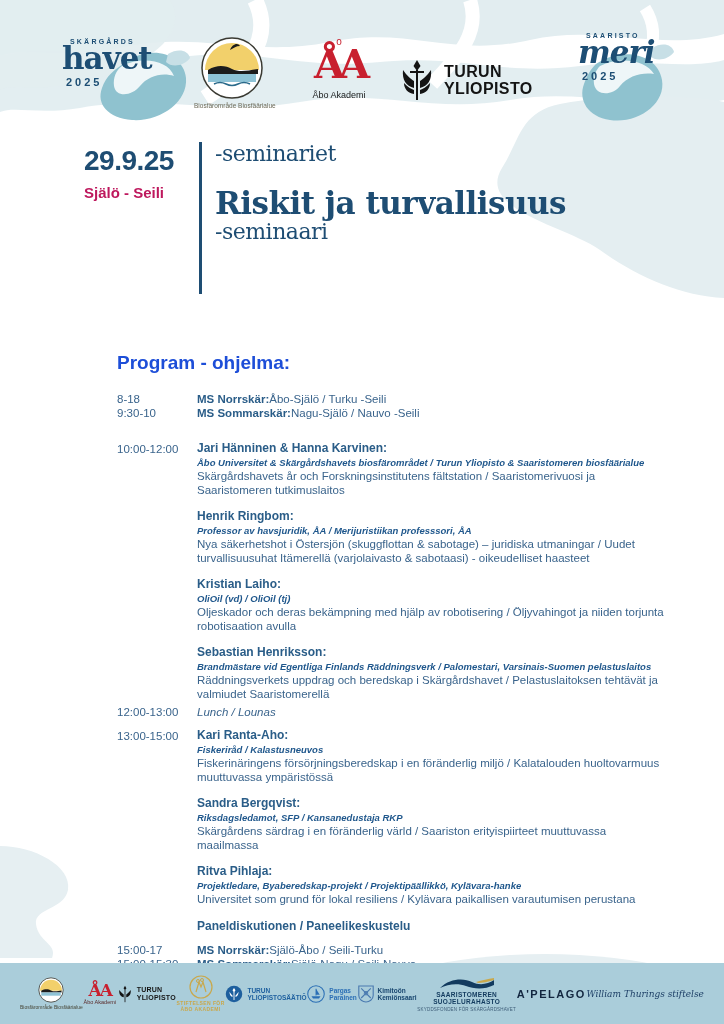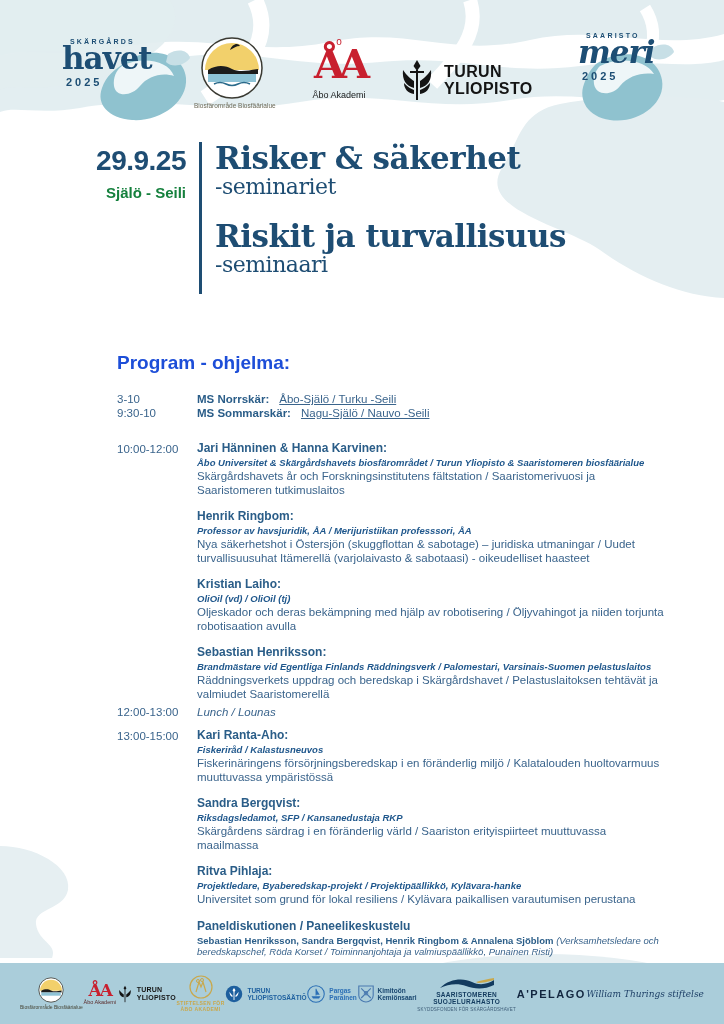--- a/index.html
+++ b/index.html
@@ -28,37 +28,37 @@
   .aa-mono{font-family:"DejaVu Serif",serif;font-weight:bold;font-size:40px;line-height:40px;
            color:#c8202f;letter-spacing:-6px;display:block;}
   .aa-ring{display:block;font-size:10px;color:#c8202f;line-height:4px;}
   .aa-cap{font-size:9px;color:#1a1a1a;margin-top:6px;}
 
   .ty{left:398px;top:30px;display:flex;align-items:center;gap:8px;}
   .ty-text{font-size:16px;font-weight:bold;color:#141414;line-height:17px;letter-spacing:.4px;}
 
   
   .title-block{position:absolute;top:142px;left:84px;display:flex;}
-  .date-col{width:102px;text-align:right;padding-right:13px;padding-top:4px;}
+  .date-col{width:102px;padding-right:13px;padding-top:4px;}
   .t-date{font-size:28px;font-weight:bold;color:#1e4d73;line-height:30px;letter-spacing:-.5px;}
-  .t-place{font-size:15px;font-weight:bold;color:#15803d;margin-top:8px;}
+  .t-place{font-size:15px;font-weight:bold;color:#be185d;margin-top:8px;}
   .t-divider{width:3px;background:#1e4d73;height:152px;}
   .titles{padding-left:13px;color:#1e4d73;}
   .tt-main{font-family:"DejaVu Serif",serif;font-weight:bold;font-size:31px;line-height:33px;letter-spacing:-.5px;}
   .tt-sub{font-family:"DejaVu Serif",serif;font-weight:normal;font-size:22px;line-height:24px;letter-spacing:-.5px;}
   .tt-gap{height:21px;}
 
   
   .program{position:absolute;top:336px;left:117px;width:552px;color:#3a648c;}
   .p-head{font-size:19px;font-weight:bold;color:#1d4ed8;margin:16px 0 18px 0;}
   .grid{display:grid;grid-template-columns:80px 1fr;}
   .time{font-size:11.5px;line-height:14px;color:#3a648c;}
   .tr-line{font-size:11.5px;line-height:14px;}
   .vessel{font-weight:bold;color:#2a5d88;}
-  .route{margin-left:10px;text-decoration:underline;}
+  .route{margin-left:0;}
   .spk{margin-bottom:13px;max-width:486px;}
   .spk:last-child{margin-bottom:0;}
   .nm{font-size:12px;font-weight:bold;color:#2a5d88;line-height:13px;}
   .af{font-size:9.5px;font-weight:bold;font-style:italic;color:#1f578c;line-height:11px;margin:2px 0 2px;}
   .ds{font-size:11.5px;line-height:13.5px;max-width:478px;}
   .lunch{font-size:11.5px;font-style:italic;line-height:14px;}
   .mt22{margin-top:22px;} .mt8{margin-top:4px;} .mt10{margin-top:10px;}
   .panel-note{font-size:9.5px;line-height:11.5px;max-width:508px;margin-top:2px;}
   .panel-note .pn-bold{font-weight:bold;color:#2a5d88;}
   .panel-note .pn-it{font-style:italic;}
@@ -160,33 +160,32 @@
       </div>
     </div>
 
     <div class="title-block">
       <div class="date-col">
         <div class="t-date">29.9.25</div>
         <div class="t-place">Själö - Seili</div>
       </div>
       <div class="t-divider"></div>
       <div class="titles">
-        <div class="tt-main">Risker &amp; säkerhet</div>
         <div class="tt-sub">-seminariet</div>
         <div class="tt-gap"></div>
         <div class="tt-main">Riskit ja turvallisuus</div>
         <div class="tt-sub">-seminaari</div>
       </div>
     </div>
 
     <div class="program">
       <h3 class="p-head">Program - ohjelma:</h3>
 
       <div class="grid">
-        <div class="time">3-10</div>
+        <div class="time">8-18</div>
         <div class="tr-line">
           <span class="vessel">MS Norrskär:</span><span class="route">Åbo-Själö / Turku -Seili</span>
         </div>
         <div class="time">9:30-10</div>
         <div class="tr-line">
           <span class="vessel">MS Sommarskär:</span><span class="route">Nagu-Själö / Nauvo -Seili</span>
         </div>
       </div>
 
       <div class="grid mt22">
@@ -233,24 +232,20 @@
             <div class="af">Riksdagsledamot, SFP / Kansanedustaja RKP</div>
             <div class="ds">Skärgårdens särdrag i en föränderlig värld / Saariston erityispiirteet muuttuvassa maailmassa</div>
           </div>
           <div class="spk">
             <div class="nm">Ritva Pihlaja:</div>
             <div class="af">Projektledare, Byaberedskap-projekt / Projektipäällikkö, Kylävara-hanke</div>
             <div class="ds">Universitet som grund för lokal resiliens / Kylävara paikallisen varautumisen perustana</div>
           </div>
           <div class="spk">
             <div class="nm">Paneldiskutionen / Paneelikeskustelu</div>
-            <div class="panel-note">
-              <span class="pn-bold">Sebastian Henriksson, Sandra Bergqvist, Henrik Ringbom &amp; Annalena Sjöblom</span>
-              <span class="pn-it">(Verksamhetsledare och beredskapschef, Röda Korset / Toiminnanjohtaja ja valmiuspäällikkö, Punainen Risti)</span>
-            </div>
           </div>
         </div>
       </div>
 
       <div class="grid mt10">
         <div class="time">15:00-17</div>
         <div class="tr-line">
           <span class="vessel">MS Norrskär:</span><span class="route">Själö-Åbo / Seili-Turku</span>
         </div>
         <div class="time">15:00-15:30</div>

